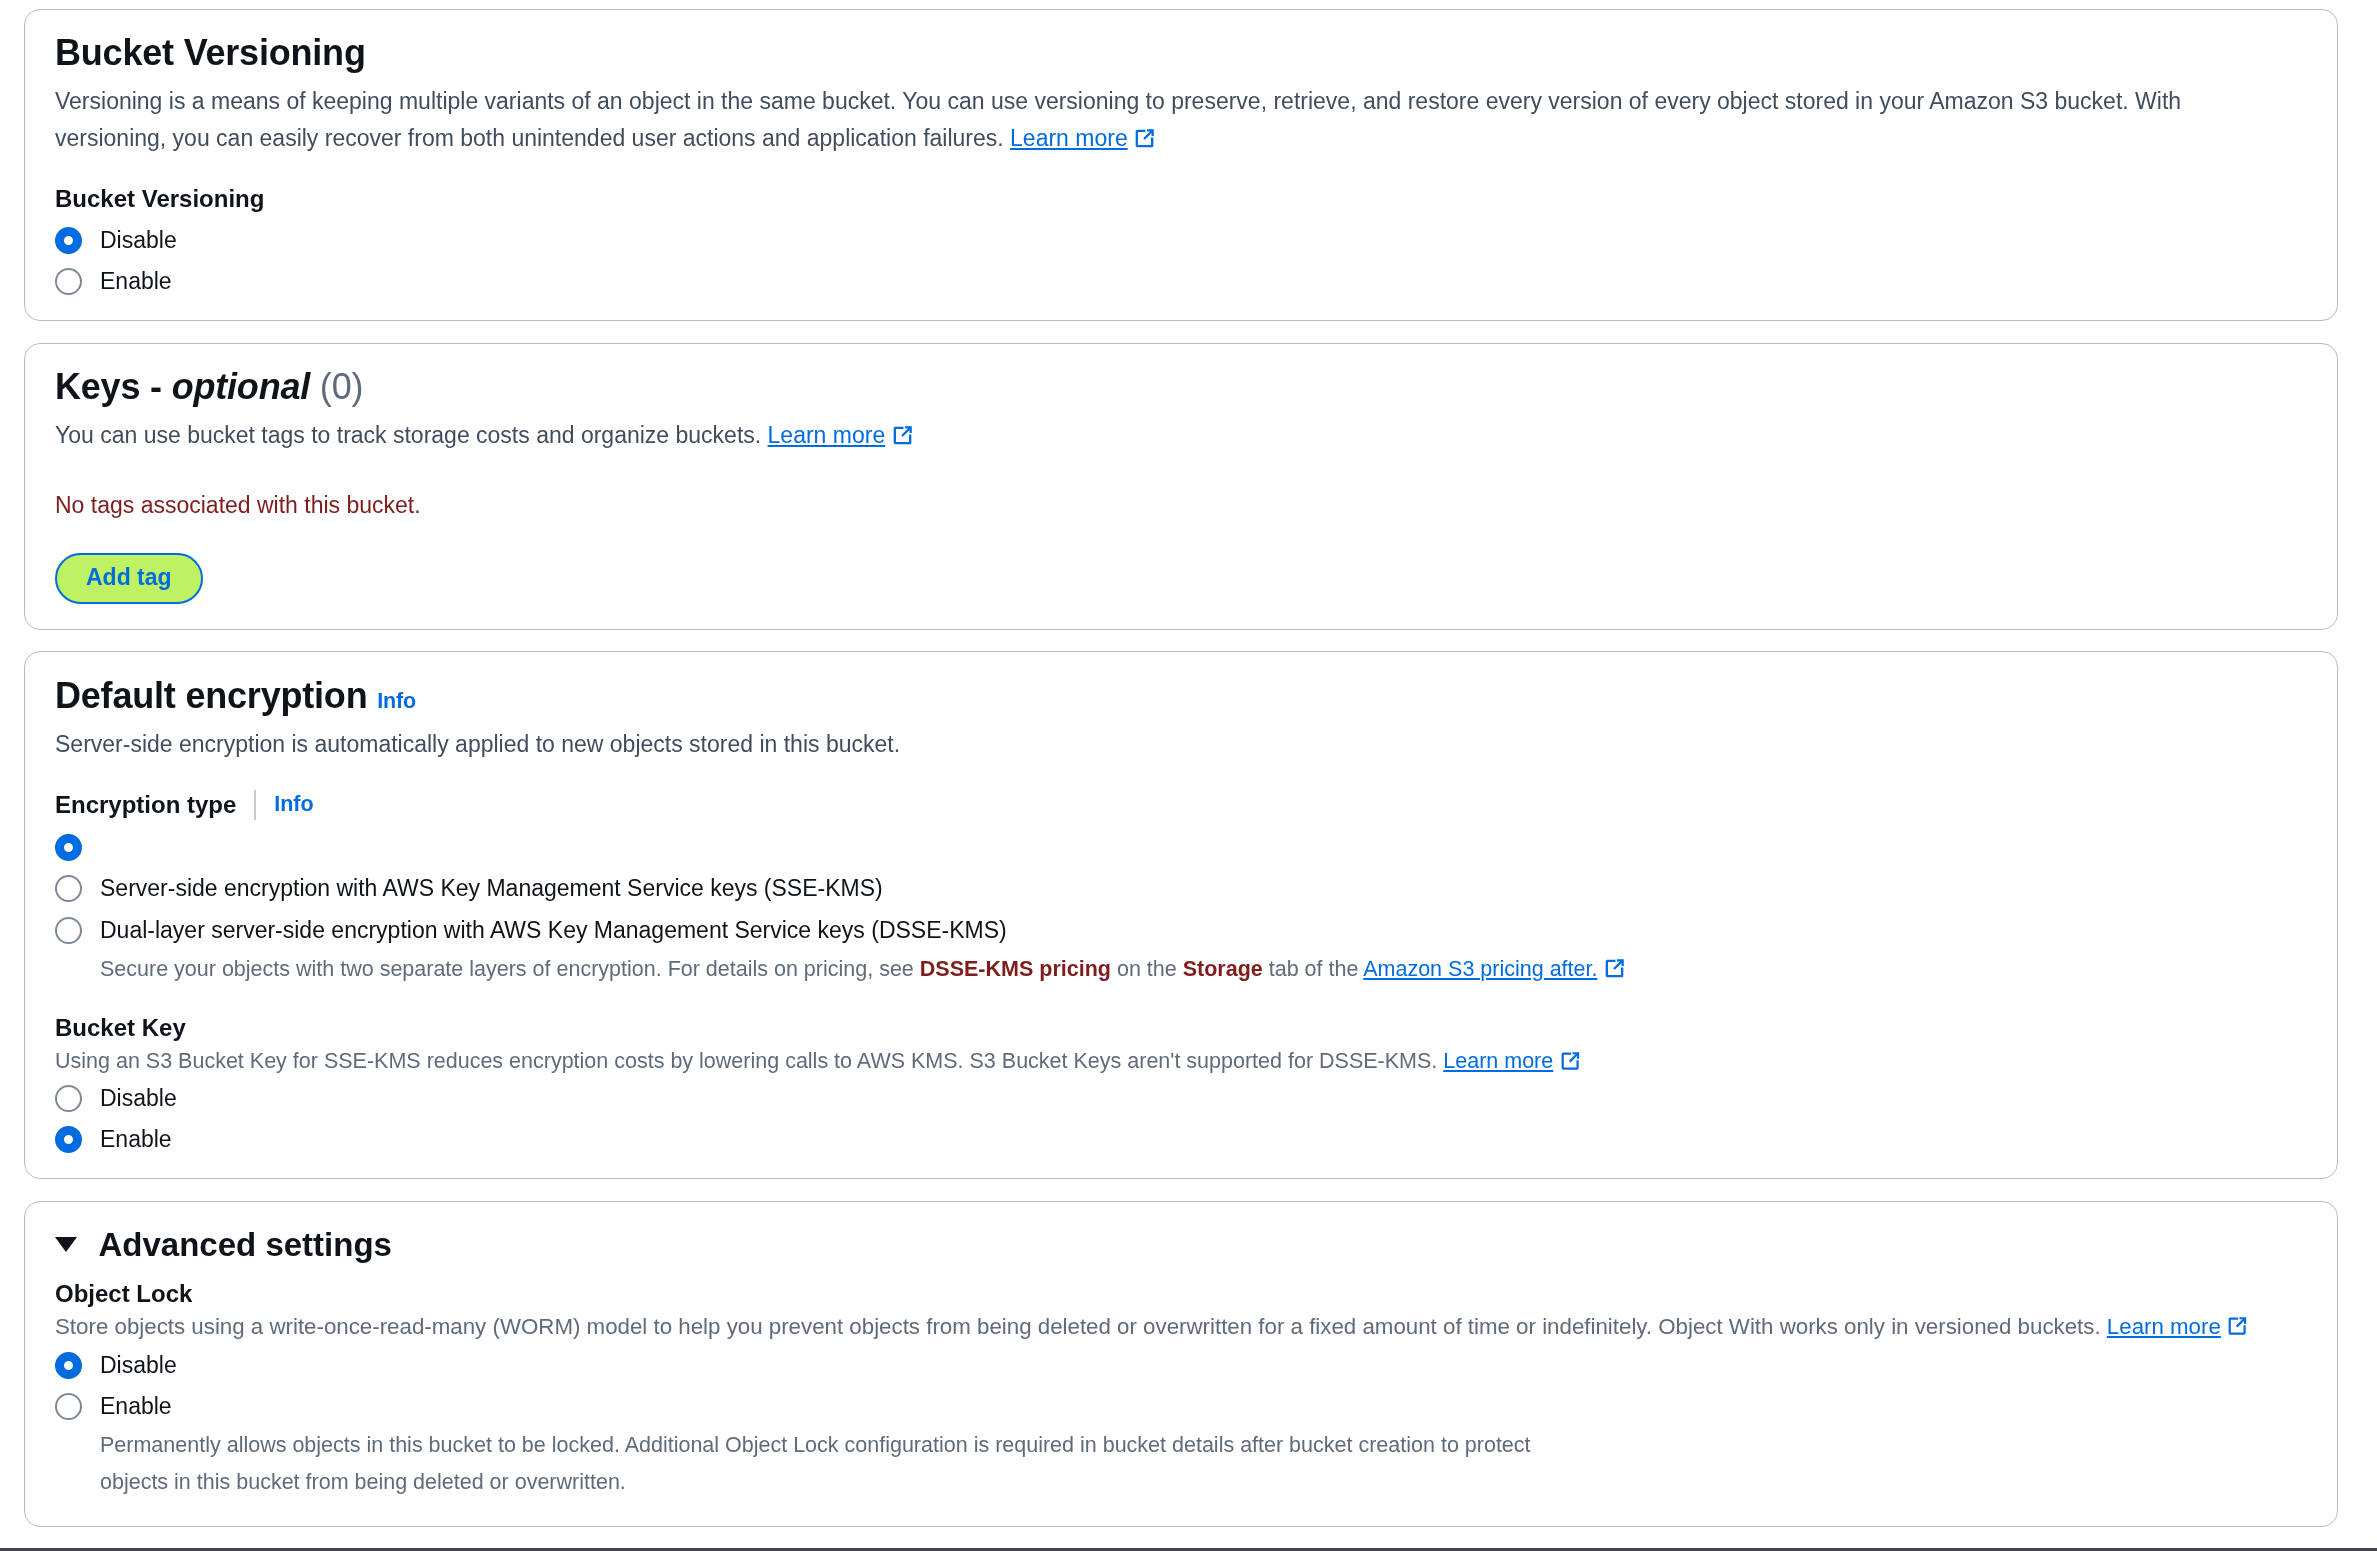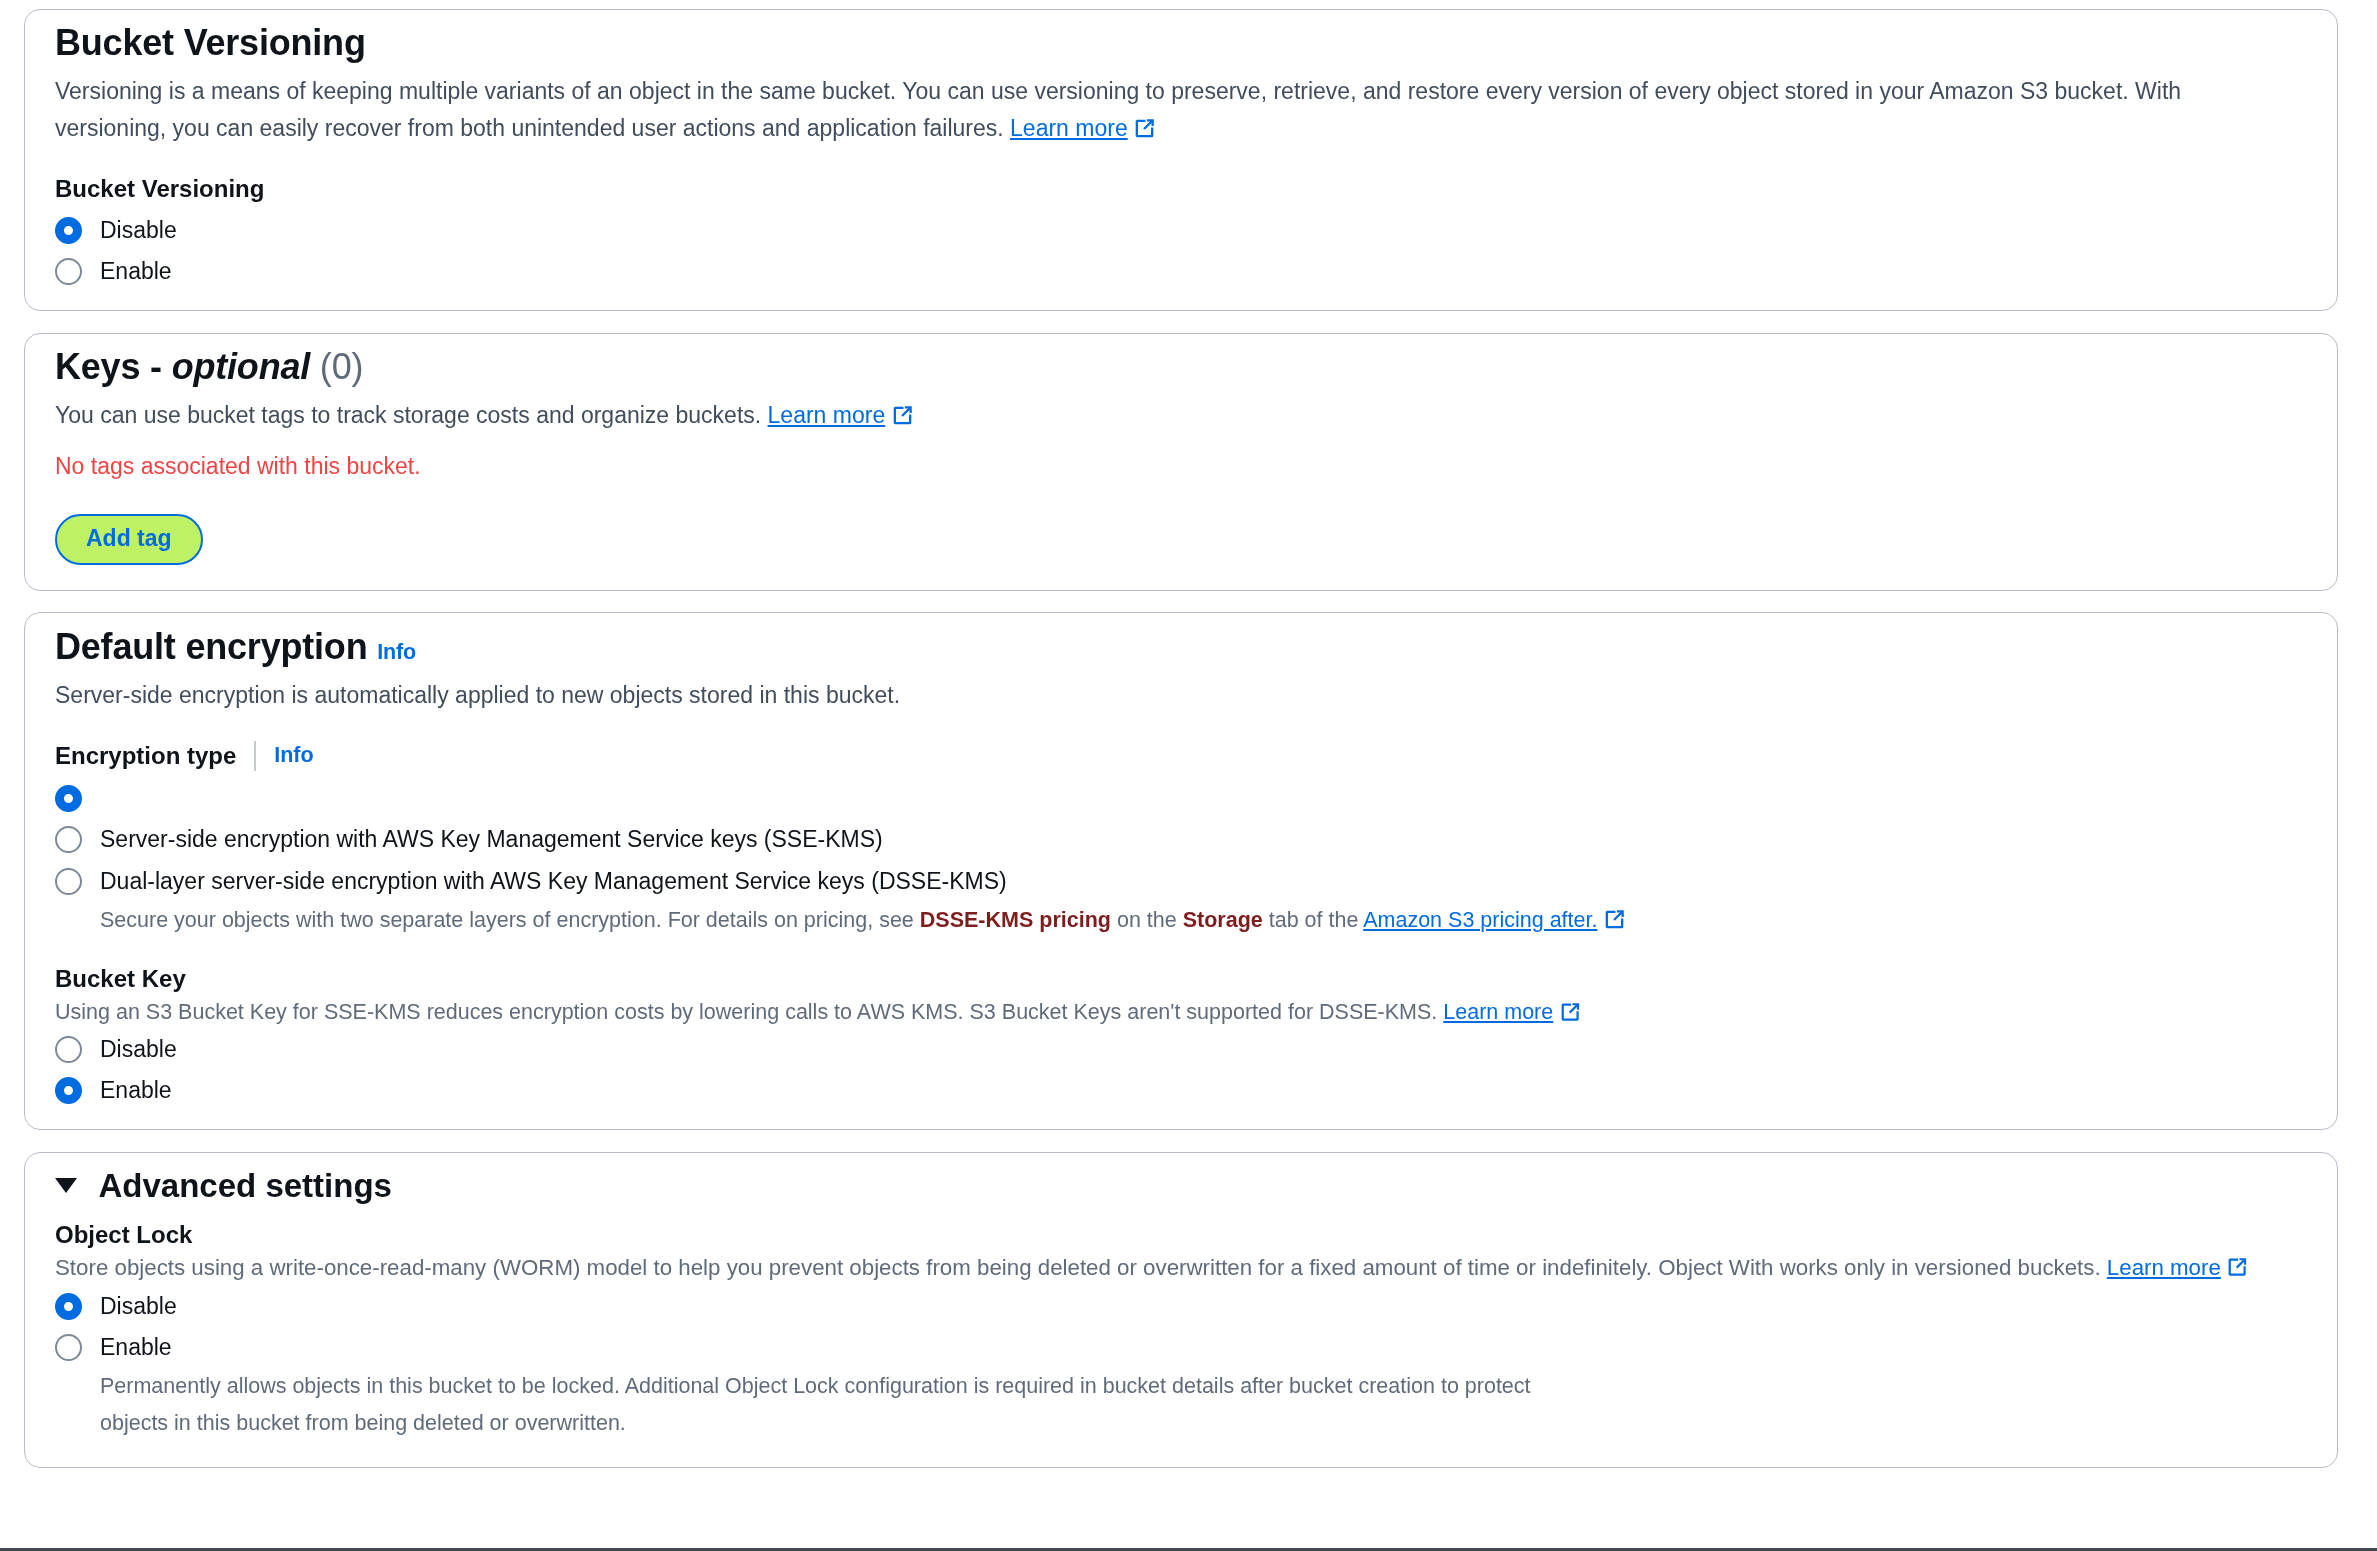--- a/index.html
+++ b/index.html
@@ -3,21 +3,21 @@
 <meta charset="utf-8">
 <style>
   html,body { margin:0; padding:0; background:#fff; }
   .page {
     width:2377px; height:1552px; box-sizing:border-box; position:relative; overflow:hidden;
     background:#ffffff; font-family:"Liberation Sans", sans-serif; color:#0f141a;
     padding:9px 39px 0 24px;
   }
   .panel {
     border:1.8px solid #b7bdc7; border-radius:16px; background:#fff;
-    padding:5px 32px 25px 30px; margin-bottom:21.5px;
+    padding:15px 32px 25px 30px; margin-bottom:21.5px;
   }
   .panel-title { font-size:36px; font-weight:700; margin:7.2px 0 9px; letter-spacing:-0.2px; color:#0f141a; }
   .panel-title .count { font-weight:400; color:#5f6b7a; }
   .panel-title .optional { font-style:italic; }
   .panel-desc { font-size:23px; color:#414d5c; line-height:1.62; margin:0; max-width:2217px; }
   .field-label { font-size:24px; font-weight:700; color:#0f141a; margin:27px 0 5.4px; display:flex; align-items:center; }
   .field-desc { font-size:21.5px; color:#5f6b7a; line-height:1.5; margin:1.8px 0 5.4px; }
   .info-link { color:#006ce0; font-weight:700; font-size:21.5px; text-decoration:none; cursor:pointer; }
   .v-divider { width:1.8px; height:30px; background:#c3cad3; display:inline-block; margin:0 18px; }
   a.learn-more { color:#006ce0; text-decoration:underline; cursor:pointer; white-space:nowrap; }
@@ -26,21 +26,21 @@
   .radio { width:27px; height:27px; border-radius:50%; box-sizing:border-box; flex:none; margin-right:18px; background:#fff; }
   .radio.unselected { border:2.7px solid #7d8998; }
   .radio.selected { border:9px solid #006ce0; }
   .radio-label { font-size:23px; color:#0f141a; }
   .radio-sub { font-size:21.5px; color:#5f6b7a; line-height:1.7; margin:7.2px 0 0 45px; }
   .pill-btn {
     display:inline-block; margin-top:34px; padding:9px 29px 10.7px; background:#bef264;
     border:2.7px solid #006ce0; border-radius:27px; color:#006ce0; font-weight:700; font-size:23px;
     font-family:"Liberation Sans", sans-serif; cursor:pointer;
   }
-  .empty-msg { font-size:23px; color:#ef4444; margin-top:19px; }
+  .empty-msg { font-size:23px; color:#7f1d1d; margin-top:38px; }
   .adv-heading { display:flex; align-items:center; font-size:33px; font-weight:700; margin:9px 0 5.4px; cursor:pointer; }
   .caret { width:0; height:0; border-left:11.6px solid transparent; border-right:11.6px solid transparent;
            border-top:15px solid #0f141a; margin-right:21.5px; flex:none; }
   .bottom-rule { position:absolute; left:0; bottom:0; width:2377px; height:4.5px; background:#42474f; }
   .bold { font-weight:700; color:#7f1d1d; }
 </style>
 </head>
 <body>
 
 <div class="page">

